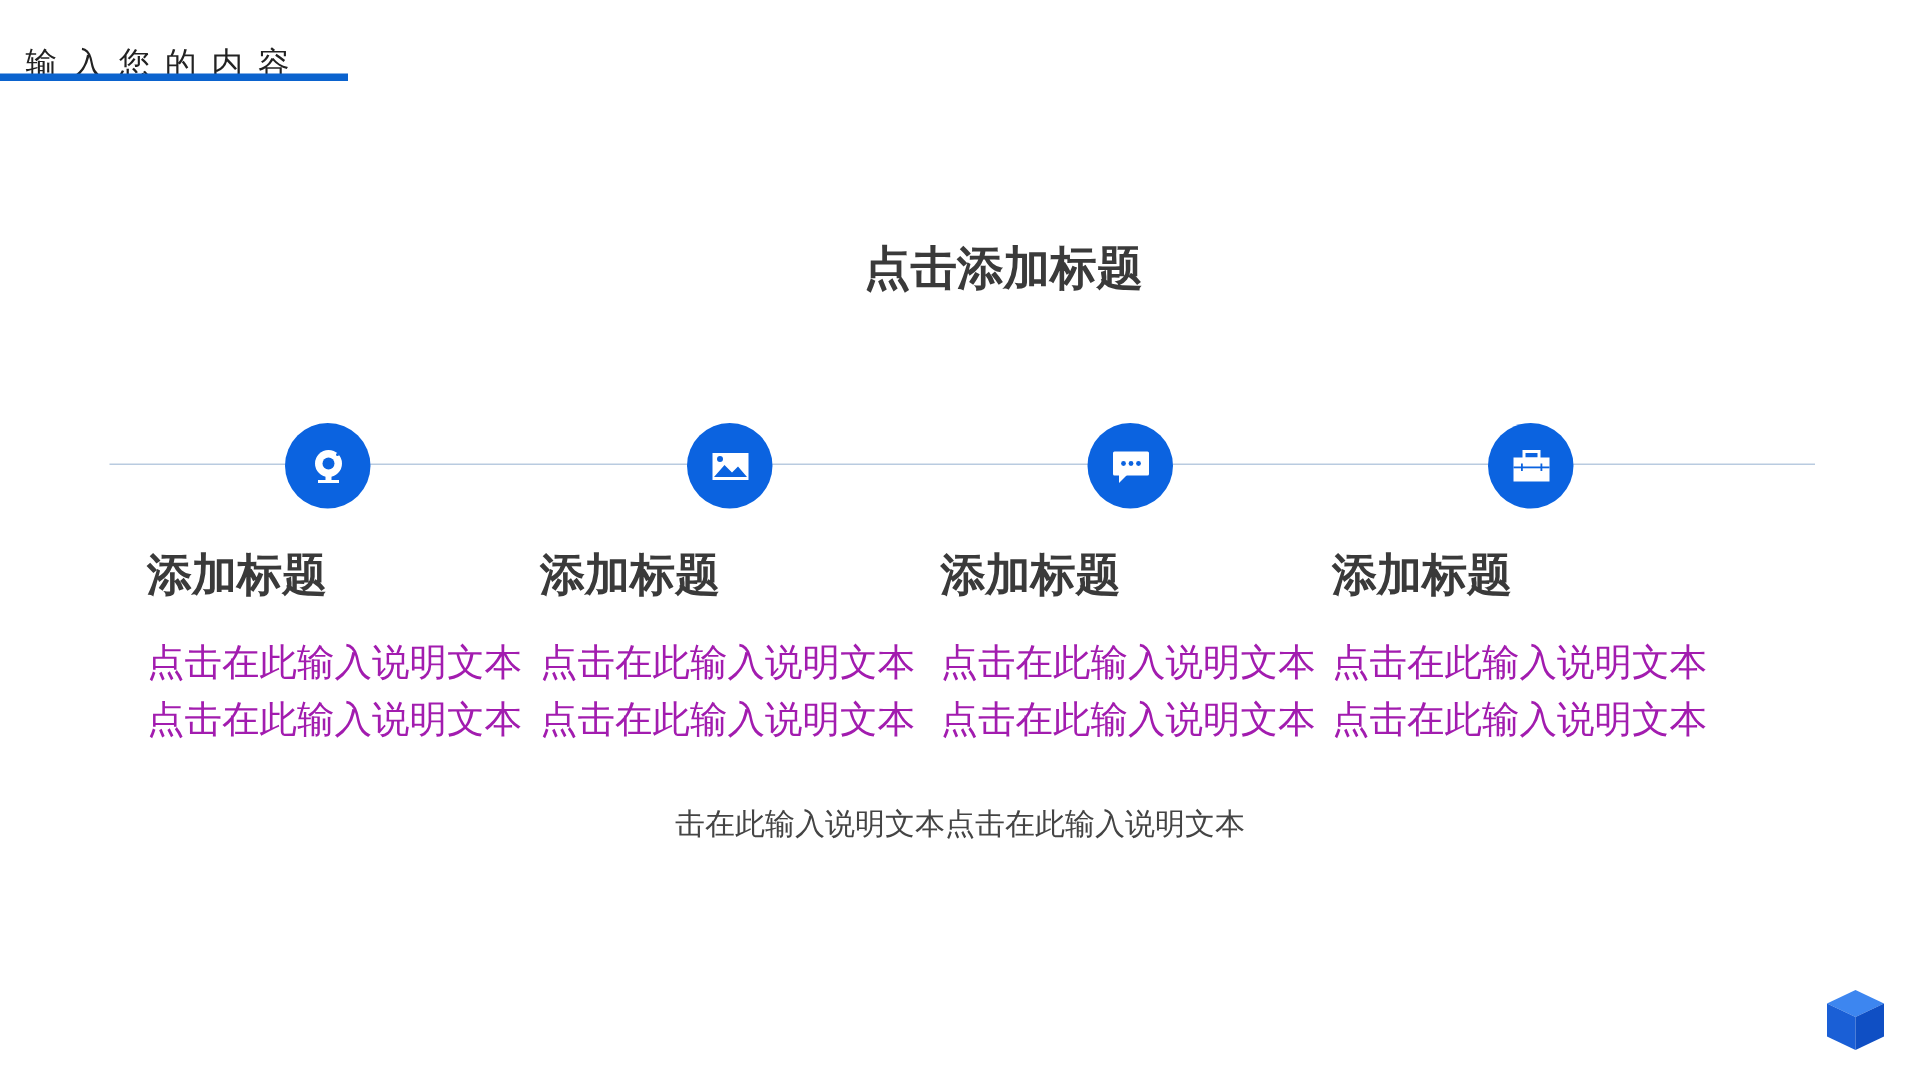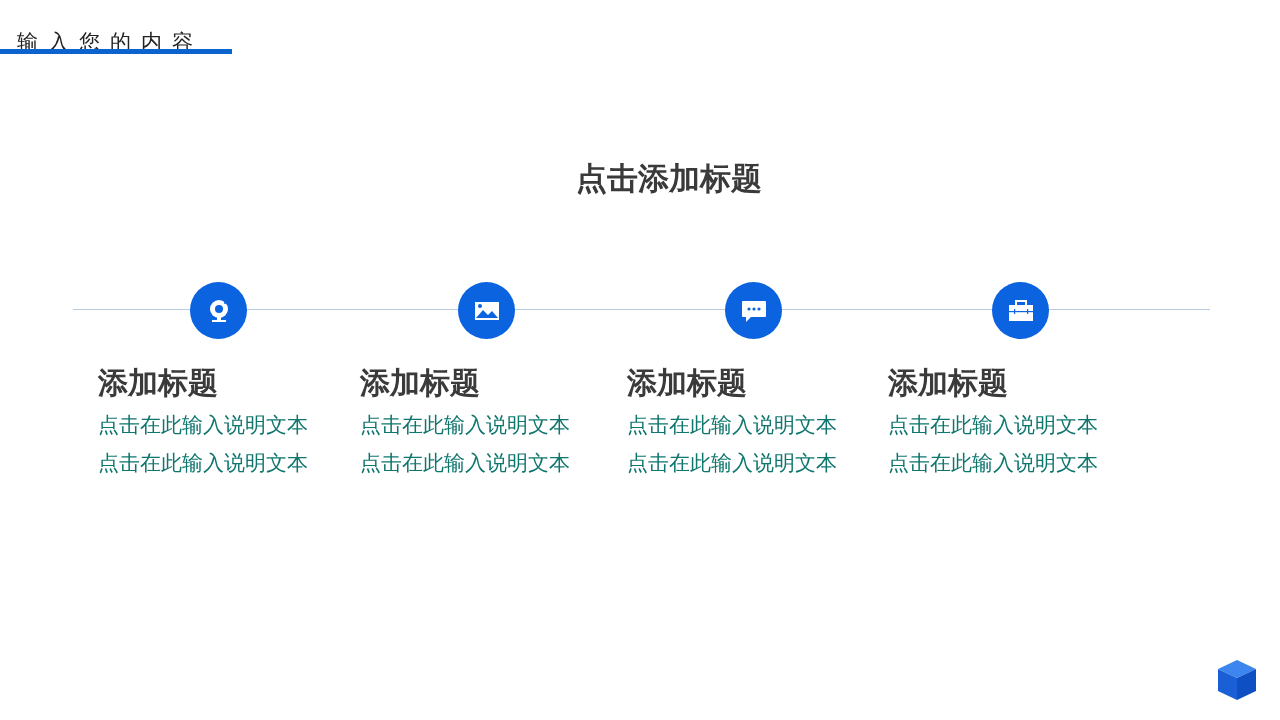--- a/index.html
+++ b/index.html
@@ -5,21 +5,21 @@
   html, body { margin:0; padding:0; }
   body { width:1280px; height:720px; position:relative; background:#ffffff; overflow:hidden;
          font-family:"DejaVu Sans", "Liberation Sans", sans-serif; color:#404040; }
   .header-title { position:absolute; left:17px; top:28px; font-size:21px; letter-spacing:10px; color:#222; font-family:"DejaVu Serif", serif; }
   .header-bar { position:absolute; left:0; top:49px; width:232px; height:5px; background:#0b63ce; }
   .main-title { position:absolute; left:0; width:1280px; top:158px; text-align:center; font-size:31px; font-weight:bold; color:#3a3a3a;margin-left:29px; }
   .timeline { position:absolute; left:73px; top:309px; width:1137px; height:1px; background:#b9cbe0; }
   .item { position:absolute; top:282px; width:260px; text-align:left; }
   .circle { width:57px; height:57px; border-radius:50%; background:#0b63e0; margin:0 auto; display:flex; align-items:center; justify-content:center; }
   .item-title { margin-top:24px; font-size:30px; font-weight:bold; color:#3a3a3a; letter-spacing:0; }
-  .item-desc { font-size:21px; color:#0f766e; line-height:38px; margin-top:2px; }
+  .item-desc { font-size:25px; color:#a21caf; line-height:38px; margin-top:19px; }
   .summary { position:absolute; left:190px; width:900px; top:530px; text-align:center; font-size:20px; line-height:39px; color:#444; }
   .cube { position:absolute; left:1216px; top:658px; }
 </style>
 </head>
 <body>
 
 <div class="header-title">输入您的内容</div>
 <div class="header-bar"></div>
 
 <div class="main-title">点击添加标题</div>
@@ -86,20 +86,21 @@
     </svg>
   </div>
   <div class="item-title" style="margin-left:-2px;">添加标题</div>
   <div class="item-desc" style="margin-left:-2px;">
     <div>点击在此输入说明文本</div>
     <div>点击在此输入说明文本</div>
   </div>
 </div>
 
 <div class="summary">
+  <div>击在此输入说明文本点击在此输入说明文本</div>
 </div>
 
 <div class="cube">
   <svg width="42" height="44" viewBox="0 0 42 44">
     <polygon points="21,2 40,11 21,20 2,11" fill="#3d86f0"></polygon>
     <polygon points="2,11 21,20 21,42 2,33" fill="#1a5fd6"></polygon>
     <polygon points="21,20 40,11 40,33 21,42" fill="#0f4fc4"></polygon>
   </svg>
 </div>
 

